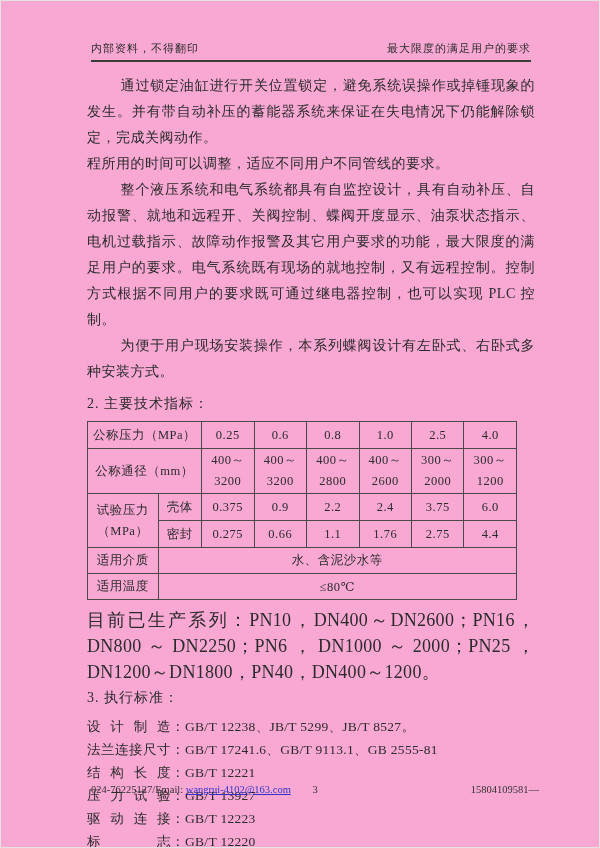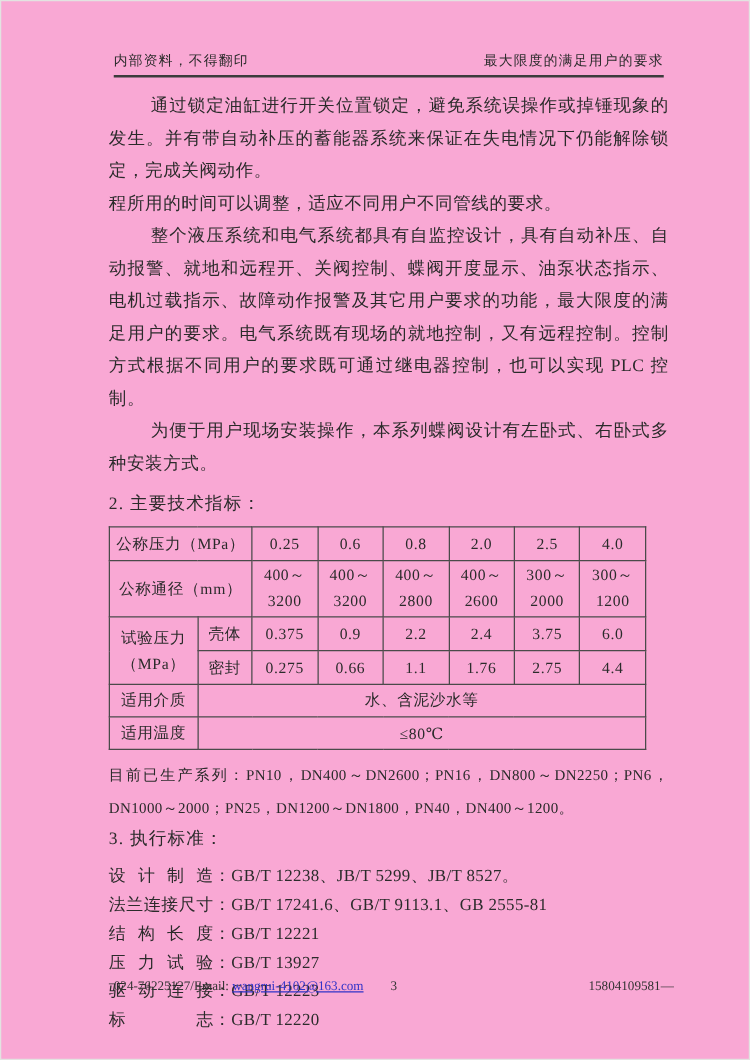--- a/index.html
+++ b/index.html
@@ -40,21 +40,21 @@
     border:1px solid #4a4a4a;text-align:center;vertical-align:middle;
     padding:0 2px;letter-spacing:0.5px;
   }
   col.c1{width:70px;} col.c2{width:43px;}
   col.cv{width:52px;}
   tr.r1 td{height:26px;}
   tr.r2 td{height:44px;}
   tr.r3 td,tr.r4 td{height:26px;}
   tr.r5 td,tr.r6 td{height:25px;}
   .multiline{white-space:pre-line;line-height:21px;}
-  .prod{margin-top:7px;font-size:12px;line-height:26px;letter-spacing:0.3px;}
+  .prod{margin-top:7px;font-size:18px;line-height:26px;letter-spacing:0.3px;}
   .standards{margin-top:6px;}
   .std-row{font-size:13.5px;line-height:23px;letter-spacing:0.5px;}
   .std-label{
     display:inline-block;width:84px;
     text-align:justify;text-align-last:justify;
     vertical-align:bottom;
   }
   .std-value{letter-spacing:0.3px;}
   .footer{
     position:absolute;top:783px;left:90px;width:448px;
@@ -95,21 +95,21 @@
           <col class="cv">
           <col class="cv">
           <col class="cv">
       </colgroup>
       <tbody>
         <tr class="r1">
           <td colspan="2">公称压力（MPa）</td>
           <td>0.25</td>
           <td>0.6</td>
           <td>0.8</td>
-          <td>2.0</td>
+          <td>1.0</td>
           <td>2.5</td>
           <td>4.0</td>
         </tr>
         <tr class="r2">
           <td colspan="2">公称通径（mm）</td>
           <td class="multiline">400～
 3200</td>
           <td class="multiline">400～
 3200</td>
           <td class="multiline">400～

